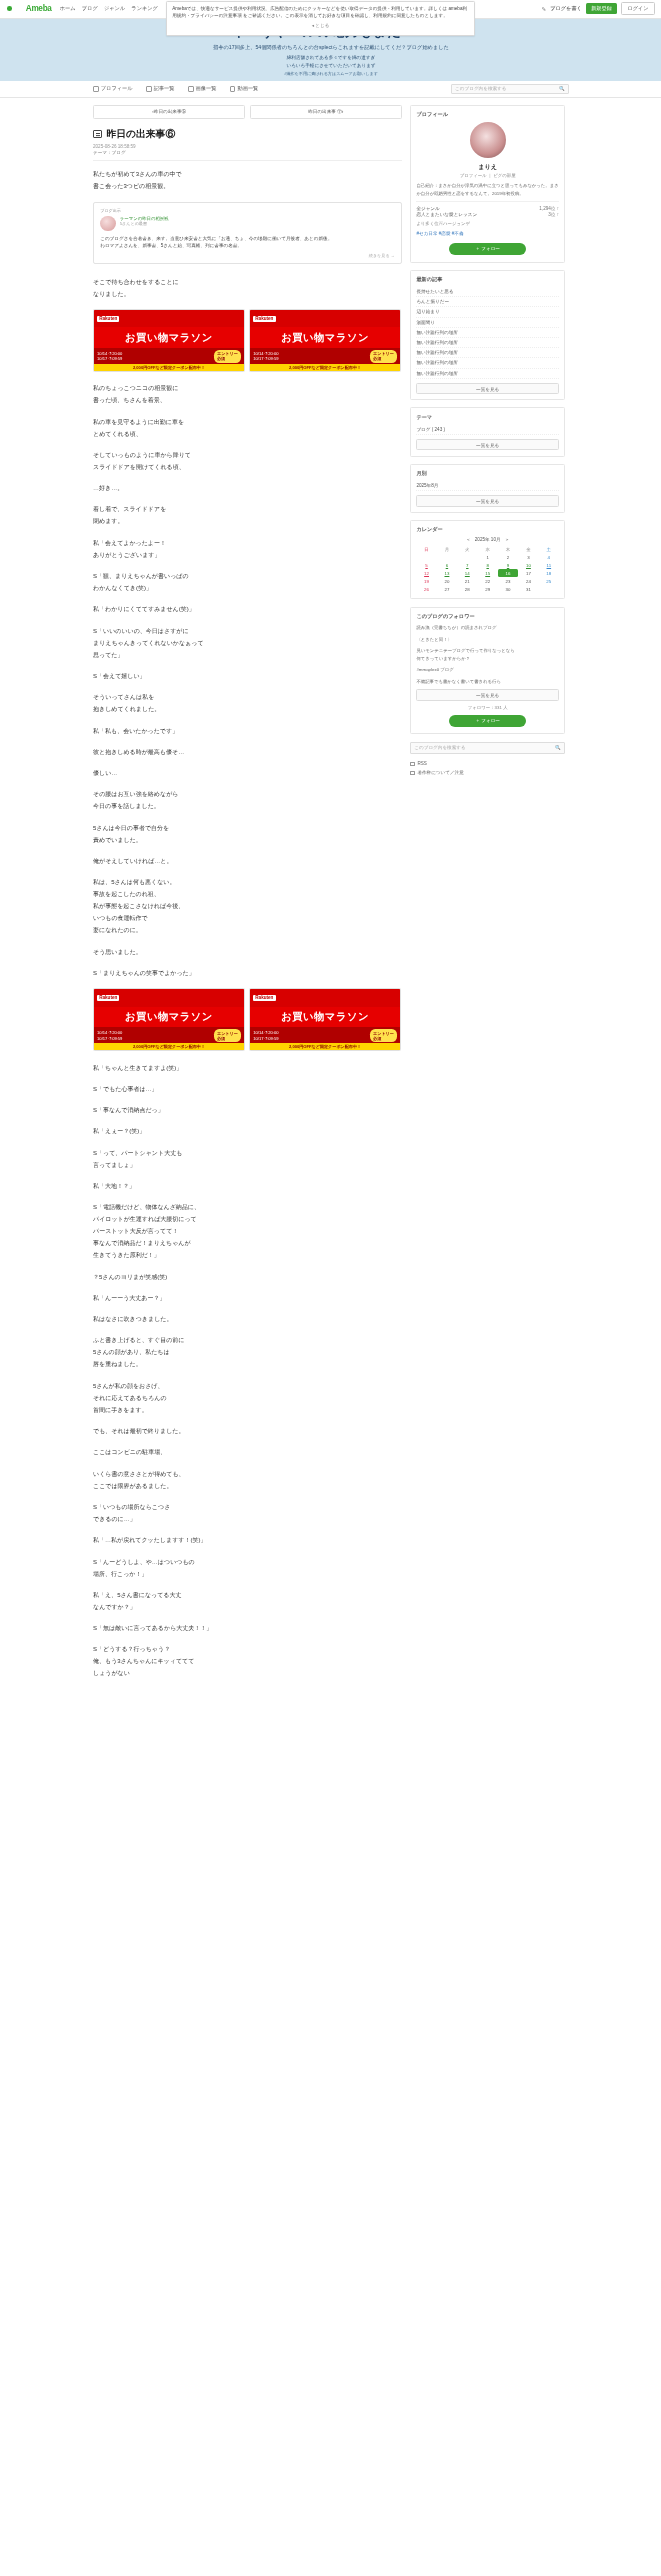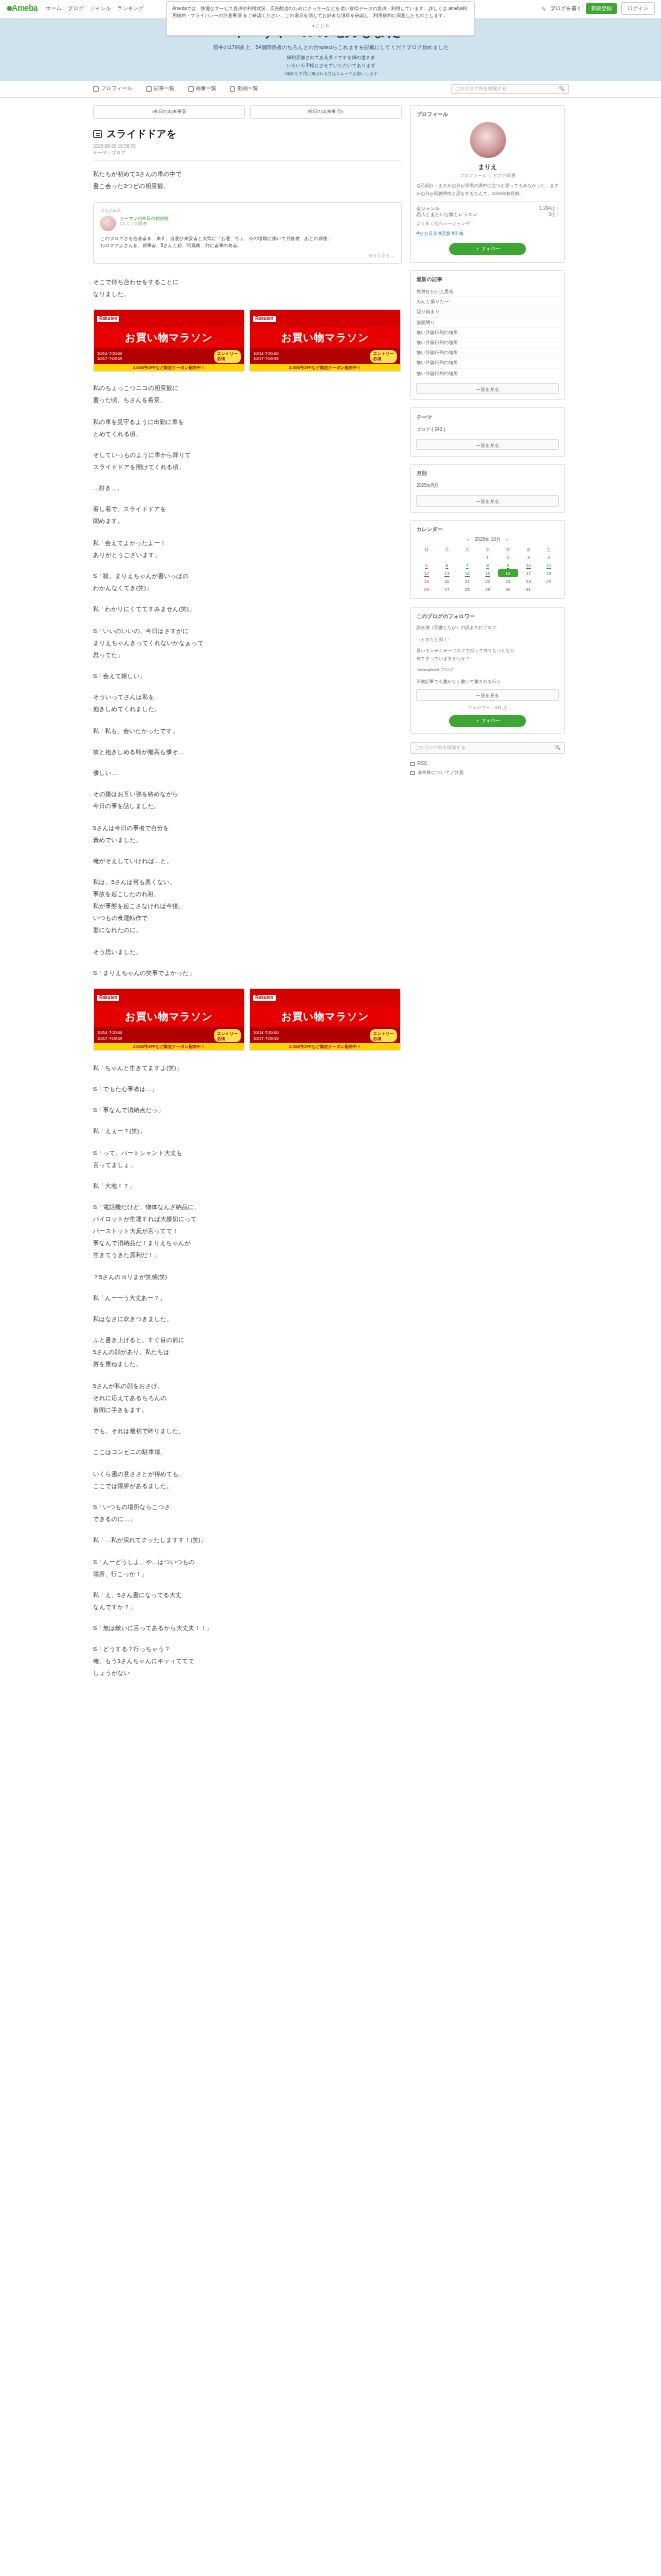--- a/index.html
+++ b/index.html
@@ -18,21 +18,21 @@
     height: 18.5px;
     background: #ffffff;
     border-bottom: 0.5px solid #e3e3e3;
     display:flex; align-items:center;
     padding: 0 7.2px;
     gap: 7.2px;
     position:relative;
   }
   .ameba-logo {
     font-size: 8.2px; font-weight:bold; color:#39a935; letter-spacing:-0.3px;
-    display:flex; align-items:center; gap:0;
+    display:flex; align-items:center; gap:14px;
   }
   .ameba-logo .dot { width:4.6px;height:4.6px;border-radius:50%;background:#39a935;display:inline-block; }
   .ameba-nav { display:flex; gap:6.2px; font-size:5.2px; color:#555; }
   .ameba-nav span { display:flex; align-items:center; gap:1px; }
   .ameba-right { margin-left:auto; display:flex; align-items:center; gap:4.1px; font-size:5.2px;}
   .btn-green { background:#3fa535; color:#fff; border-radius:1.5px; padding:2.1px 5.2px; font-size:5.2px; }
   .btn-white { background:#fff; color:#555; border:0.5px solid #ccc; border-radius:1.5px; padding:2.1px 5.2px; font-size:5.2px;}
   .pen-icon { font-size:5.2px; color:#555; }
 
   
@@ -245,21 +245,21 @@
 
     <div class="main">
 
       <div class="pager">
         <div>‹ <span>昨日の出来事⑤</span></div>
         <div><span>昨日の出来事 ⑦</span> ›</div>
       </div>
 
       <div class="article-title">
         <span class="title-icon"></span>
-        <span>スライドドアを</span>
+        <span>昨日の出来事⑥</span>
       </div>
       <div class="article-meta">2025-08-26 18:58:59</div>
       <div class="article-cat">テーマ：ブログ</div>
       <div class="hr"></div>
 
       <div class="para" style="white-space:pre-line">私たちが初めて3さんの車の中で
 書こ会った3つピの相景観。</div>
 
       <div class="quote-card">
         <div class="quote-head">ブログ出示</div>

